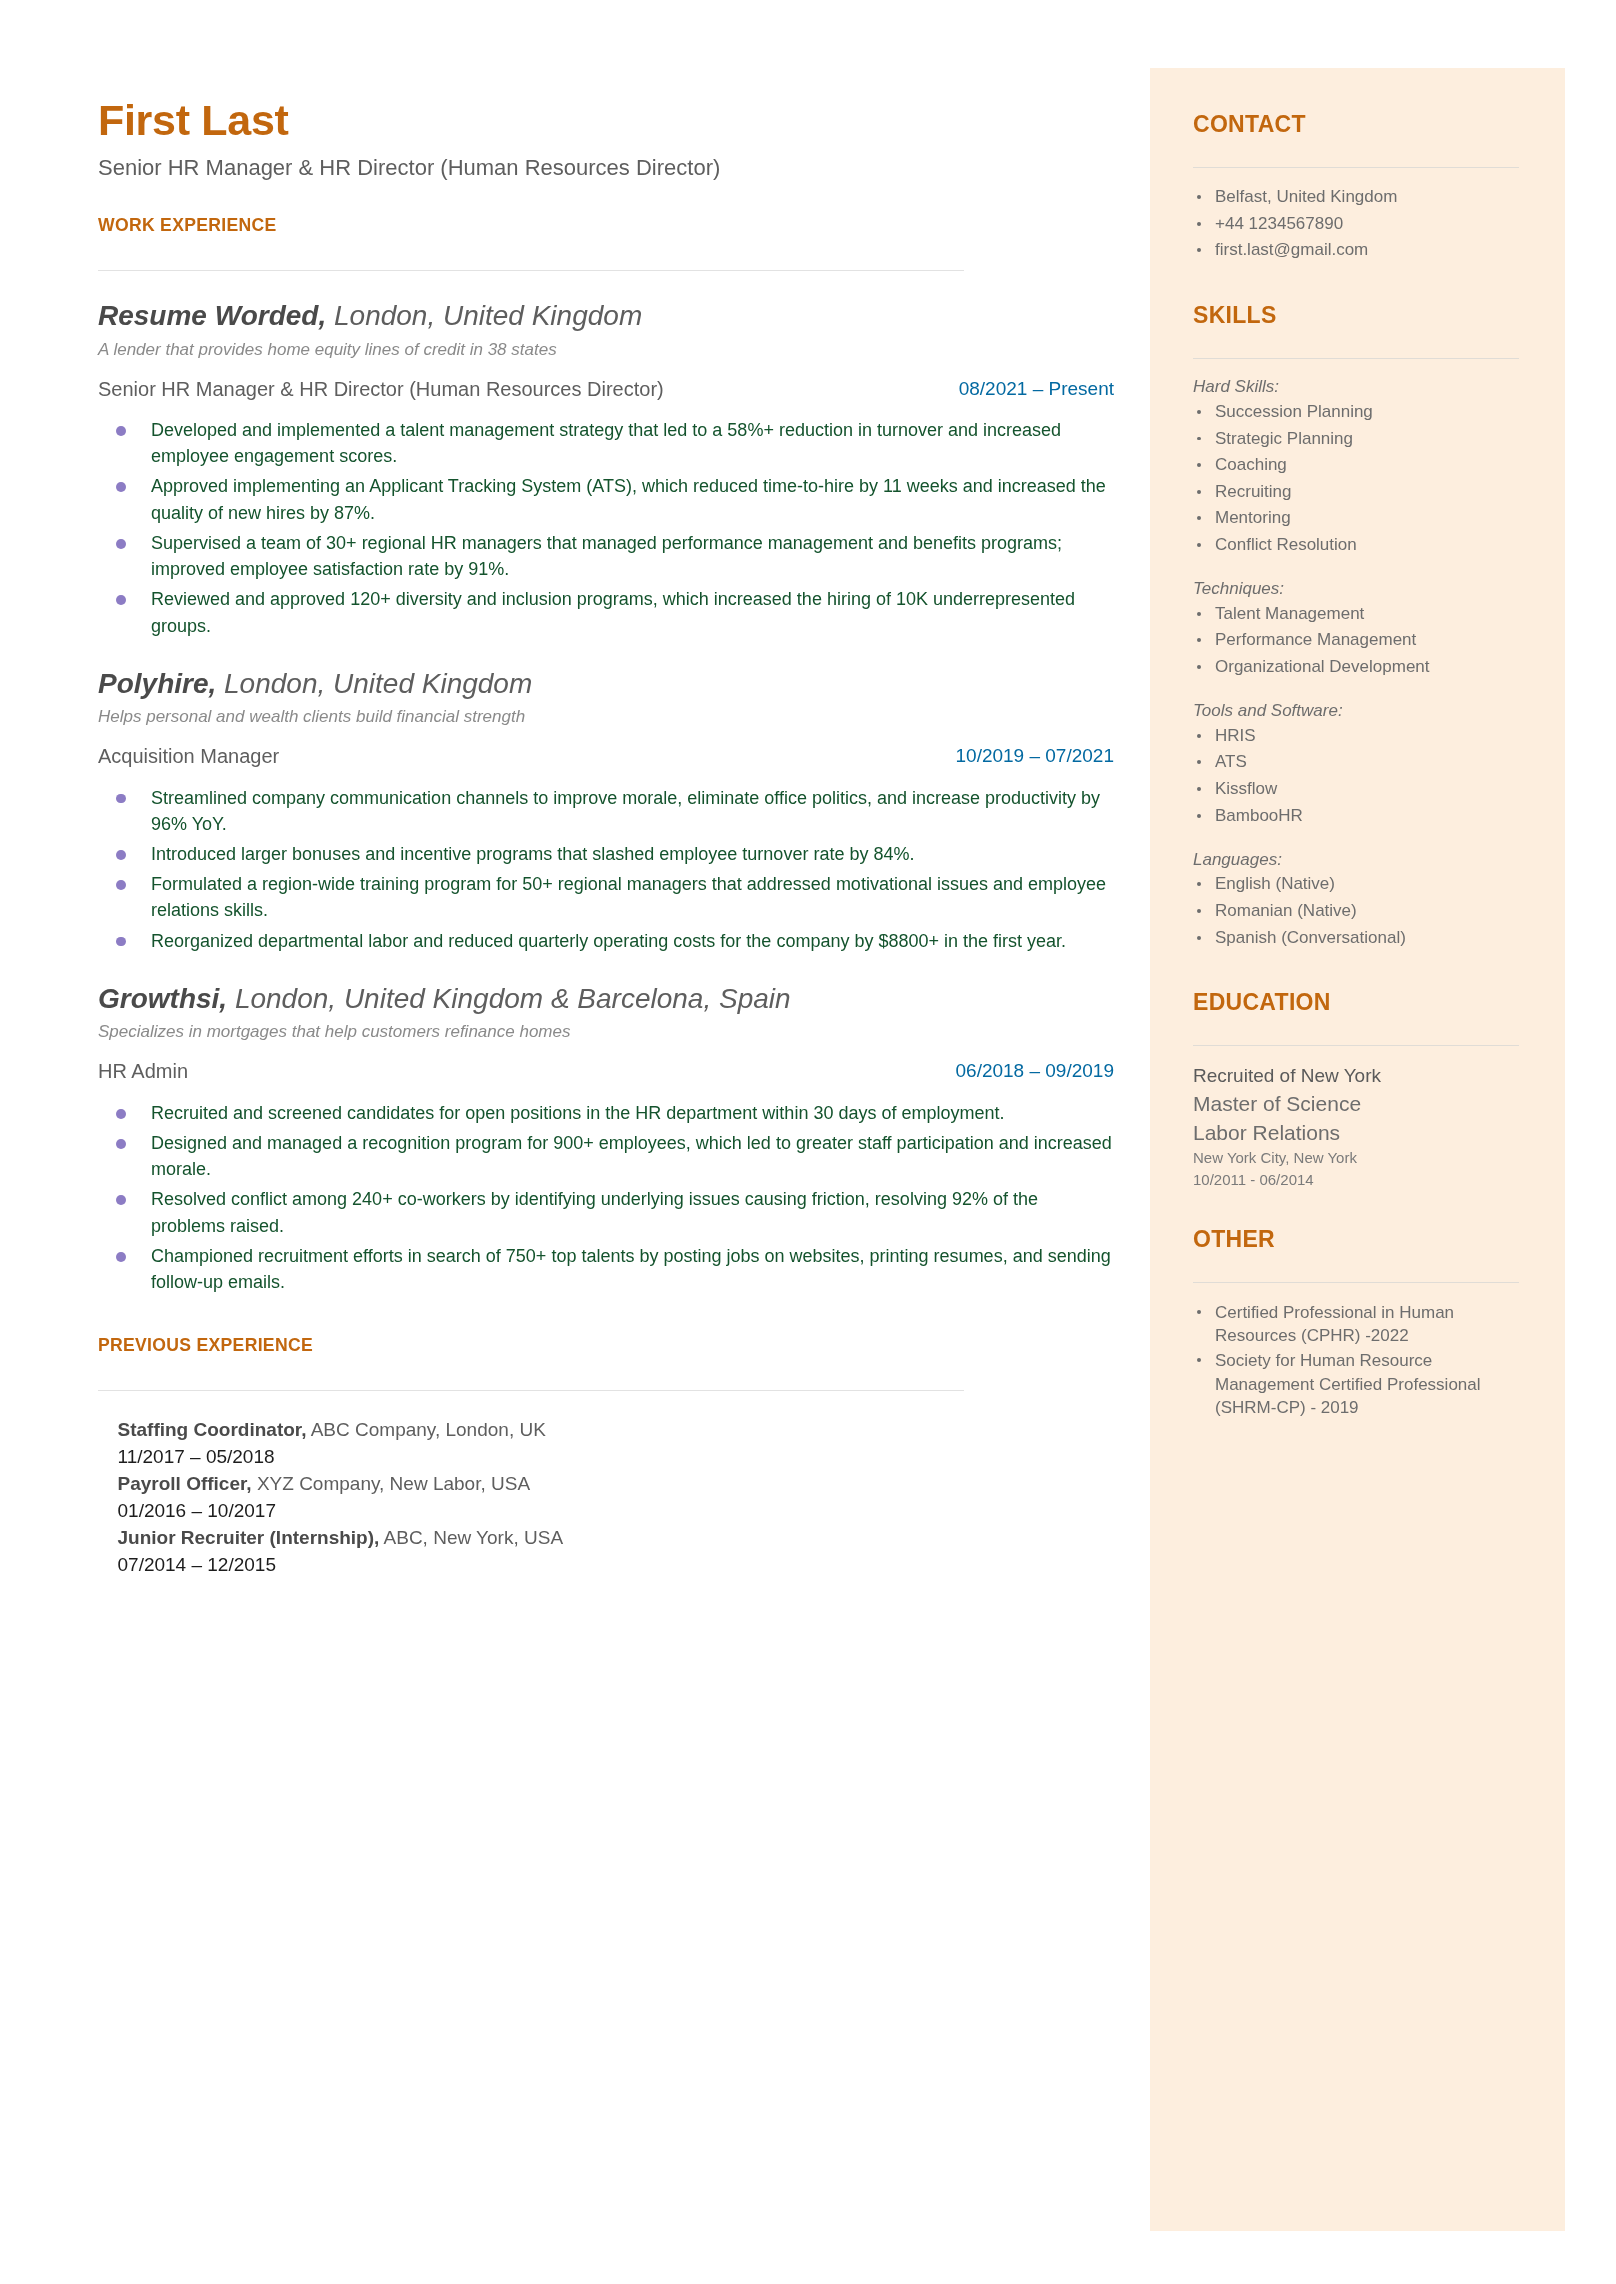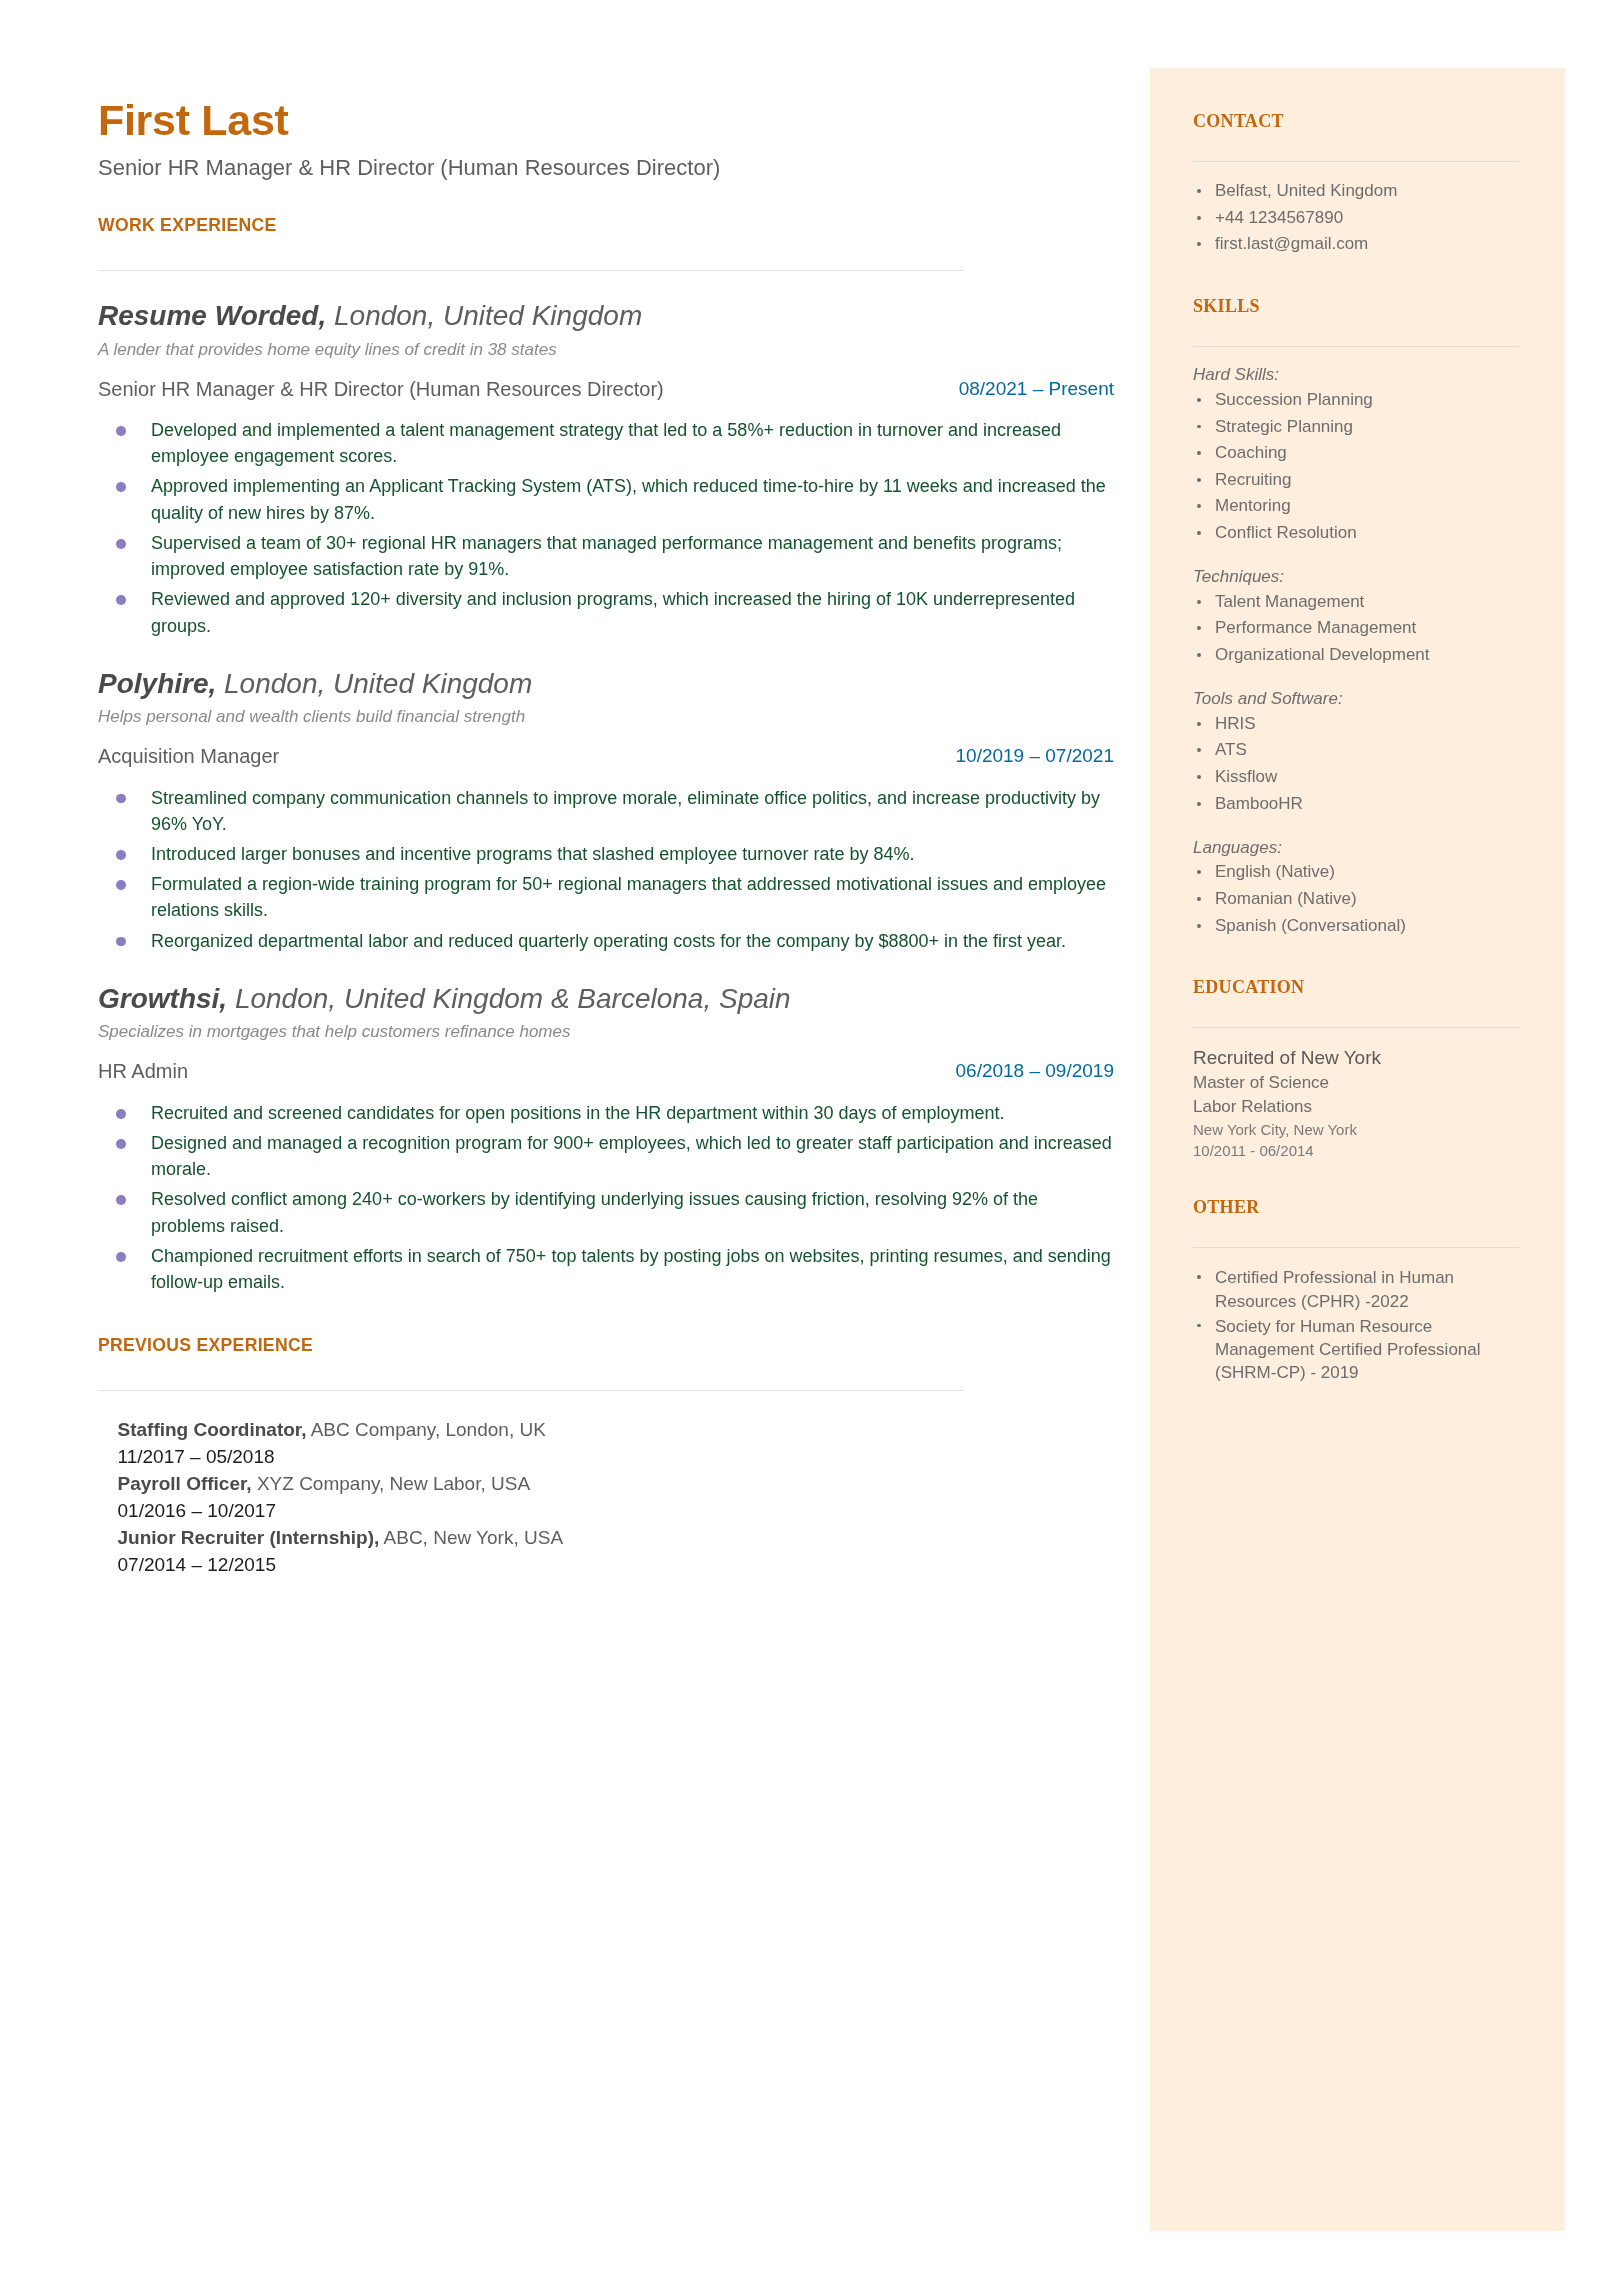--- a/index.html
+++ b/index.html
@@ -142,25 +142,24 @@
 
   
   .side-col {
     position: absolute;
     left: 1193px;
     top: 111px;
     width: 339px;
   }
   .side-head {
     color: #c2670e;
-    font-size: 18px;
+    font-size: 23px;
     font-weight: bold;
     letter-spacing: 0.3px;
     margin: 0;
-    font-family: Liberation Serif, serif;
   }
   .side-rule {
     border: none;
     border-top: 1.3px solid #e0dcd6;
     margin: 29px 0 0 0;
     width: 326px;
   }
   .side-block { margin-top: 18px; }
 
   ul.side-list {
@@ -194,21 +193,21 @@
   .side-group { margin-bottom: 22px; }
   .side-group:last-child { margin-bottom: 0; }
 
   .edu-school {
     font-size: 19px;
     color: #5a5a5a;
     line-height: 1.3;
     margin: 0;
   }
   .edu-line {
-    font-size: 17px;
+    font-size: 21px;
     color: #6d6d6d;
     line-height: 1.32;
     margin: 1.3px 0 0 0;
   }
   .edu-small {
     font-size: 15px;
     color: #7a7a7a;
     line-height: 1.34;
     margin: 1.3px 0 0 0;
   }

